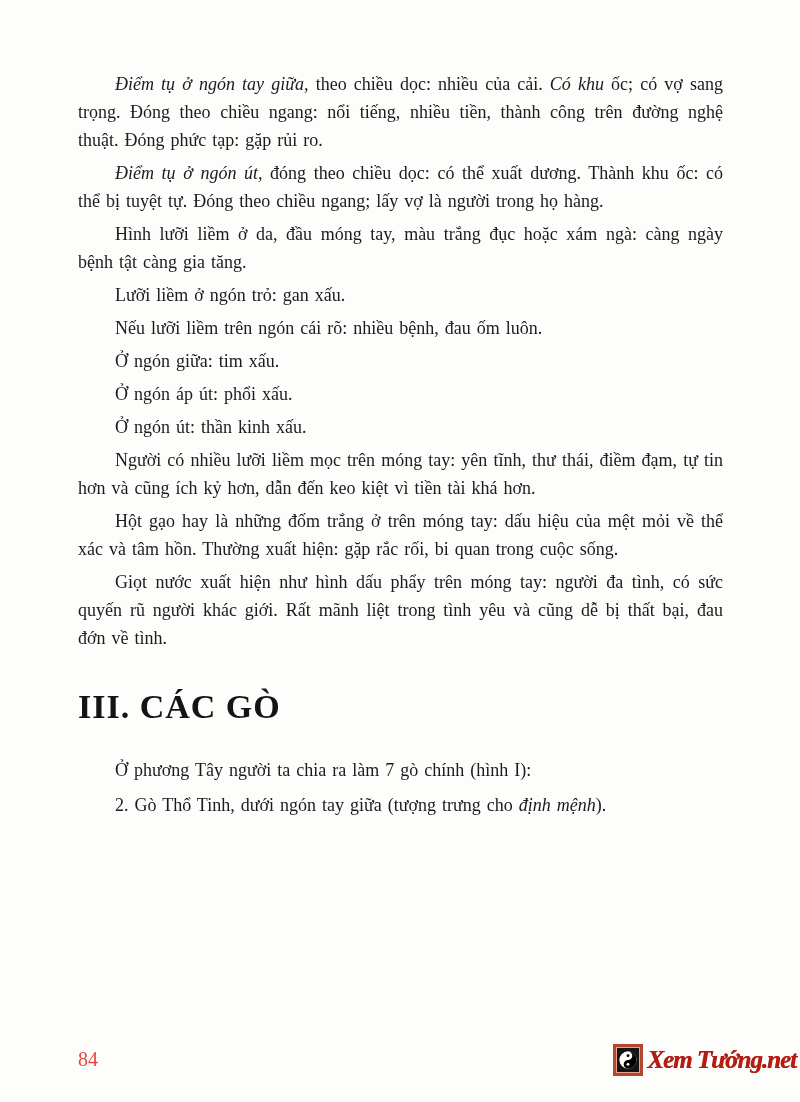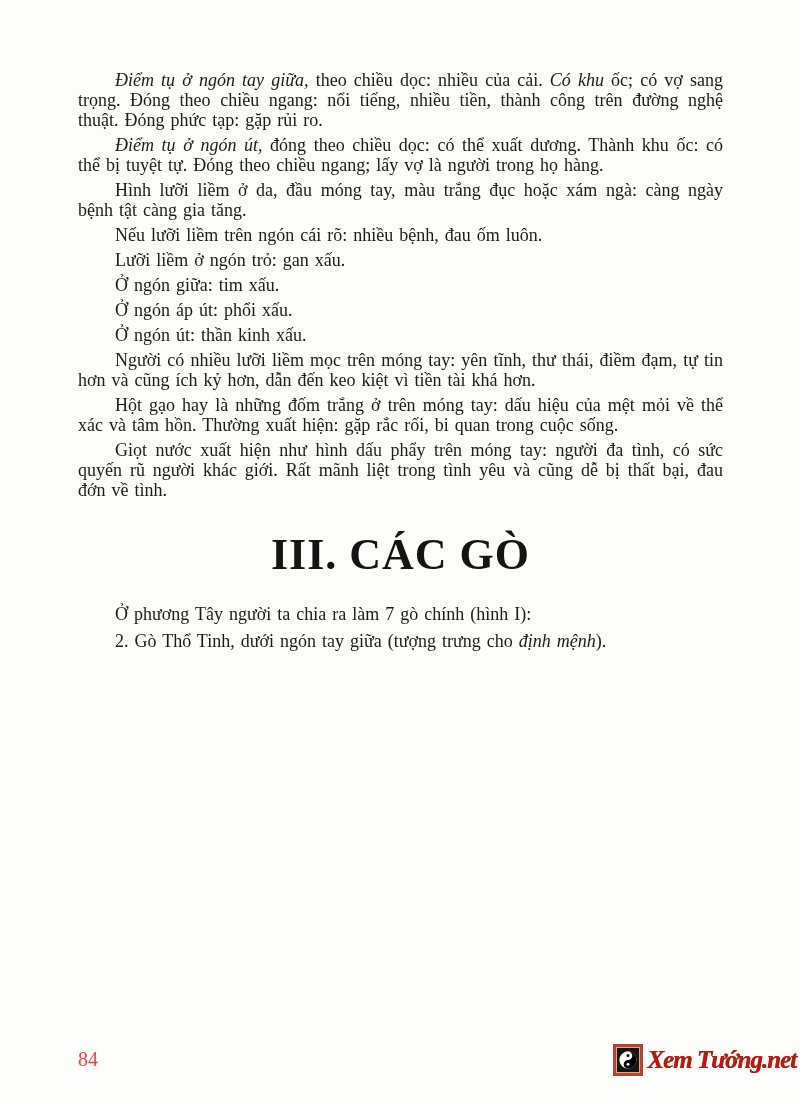--- a/index.html
+++ b/index.html
@@ -20,36 +20,35 @@
   }
   .body-text {
     position: absolute;
     top: 70px;
     left: 78px;
     width: 645px;
   }
   .para {
     margin: 0 0 5px 0;
     font-size: 18px;
-    line-height: 20px;
+    line-height: 28px;
     text-align: justify;
     text-indent: 37px;
     word-spacing: 1.5px;
   }
   .para .it { font-style: italic; }
   .list-item { margin-top: 7px; }
   .section-heading {
     margin: 32px 0 26px 0;
-    font-size: 44px;
+    font-size: 34px;
     line-height: 46px;
     font-weight: bold;
     letter-spacing: 1px;
     text-indent: 0;
     color: #141414;
-    text-align: center;
   }
   .page-number {
     position: absolute;
     left: 78px;
     top: 1048px;
     font-size: 20px;
     color: #ef4444;
   }
   .watermark {
     position: absolute;
@@ -83,22 +82,22 @@
 </head>
 <body>
 
 <div class="page">
 
   <div class="body-text">
 
   <p class="para"><span class="it">Điểm tụ ở ngón tay giữa,</span><span> theo chiều dọc: nhiều của cải. </span><span class="it">Có khu</span><span> ốc; có vợ sang trọng. Đóng theo chiều ngang: nổi tiếng, nhiều tiền, thành công trên đường nghệ thuật. Đóng phức tạp: gặp rủi ro.</span></p>
       <p class="para"><span class="it">Điểm tụ ở ngón út,</span><span> đóng theo chiều dọc: có thể xuất dương. Thành khu ốc: có thể bị tuyệt tự. Đóng theo chiều ngang; lấy vợ là người trong họ hàng.</span></p>
       <p class="para"><span>Hình lưỡi liềm ở da, đầu móng tay, màu trắng đục hoặc xám ngà: càng ngày bệnh tật càng gia tăng.</span></p>
+      <p class="para"><span>Lưỡi liềm ở ngón trỏ: gan xấu.</span></p>
       <p class="para"><span>Nếu lưỡi liềm trên ngón cái rõ: nhiều bệnh, đau ốm luôn.</span></p>
-      <p class="para"><span>Lưỡi liềm ở ngón trỏ: gan xấu.</span></p>
       <p class="para"><span>Ở ngón giữa: tim xấu.</span></p>
       <p class="para"><span>Ở ngón áp út: phổi xấu.</span></p>
       <p class="para"><span>Ở ngón út: thần kinh xấu.</span></p>
       <p class="para"><span>Người có nhiều lưỡi liềm mọc trên móng tay: yên tĩnh, thư thái, điềm đạm, tự tin hơn và cũng ích kỷ hơn, dẫn đến keo kiệt vì tiền tài khá hơn.</span></p>
       <p class="para"><span>Hột gạo hay là những đốm trắng ở trên móng tay: dấu hiệu của mệt mỏi về thể xác và tâm hồn. Thường xuất hiện: gặp rắc rối, bi quan trong cuộc sống.</span></p>
       <p class="para"><span>Giọt nước xuất hiện như hình dấu phẩy trên móng tay: người đa tình, có sức quyến rũ người khác giới. Rất mãnh liệt trong tình yêu và cũng dễ bị thất bại, đau đớn về tình.</span></p>
       <h2 class="section-heading"><span>III. CÁC GÒ</span></h2>
       <p class="para"><span>Ở phương Tây người ta chia ra làm 7 gò chính (hình I):</span></p>
       <p class="para list-item"><span>2. Gò Thổ Tinh, dưới ngón tay giữa (tượng trưng cho </span><span class="it">định mệnh</span><span>).</span></p>
     </div>

